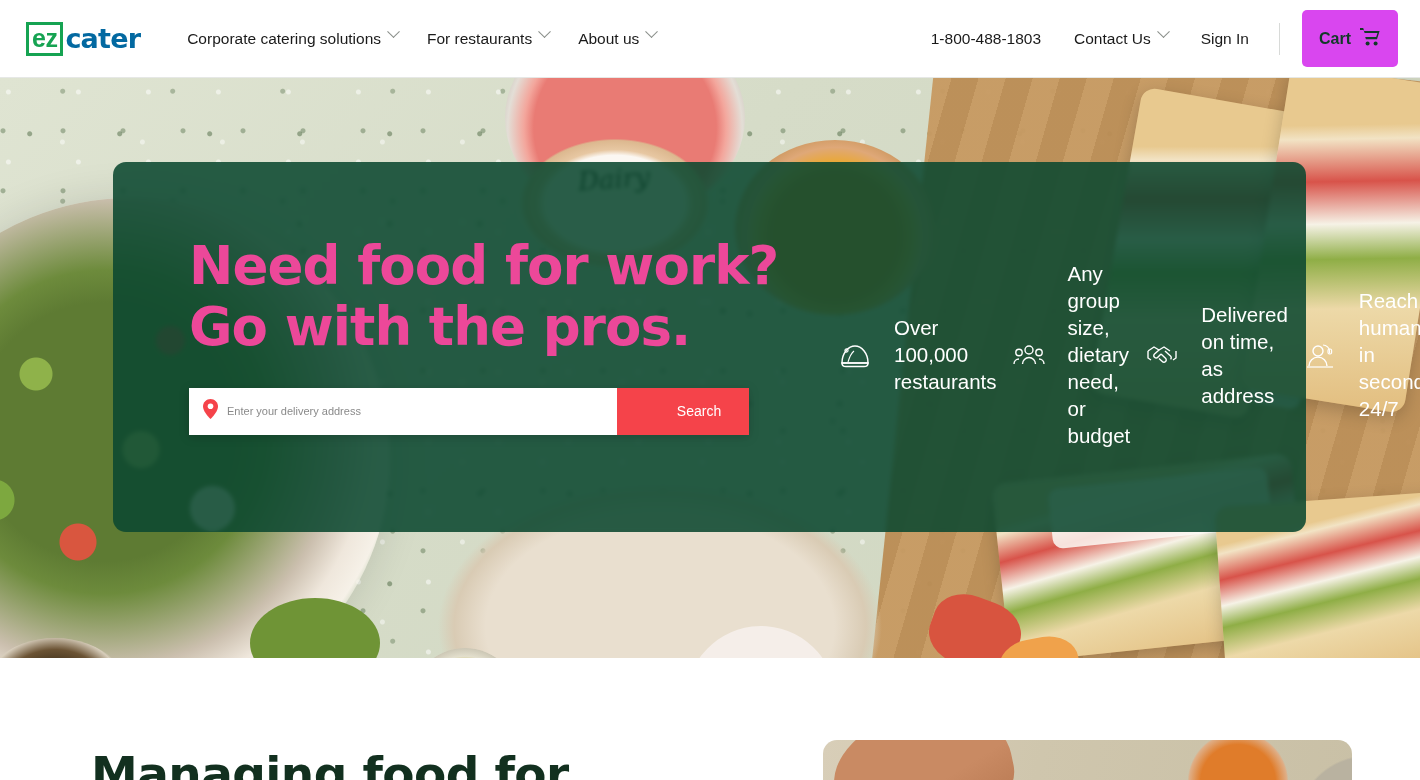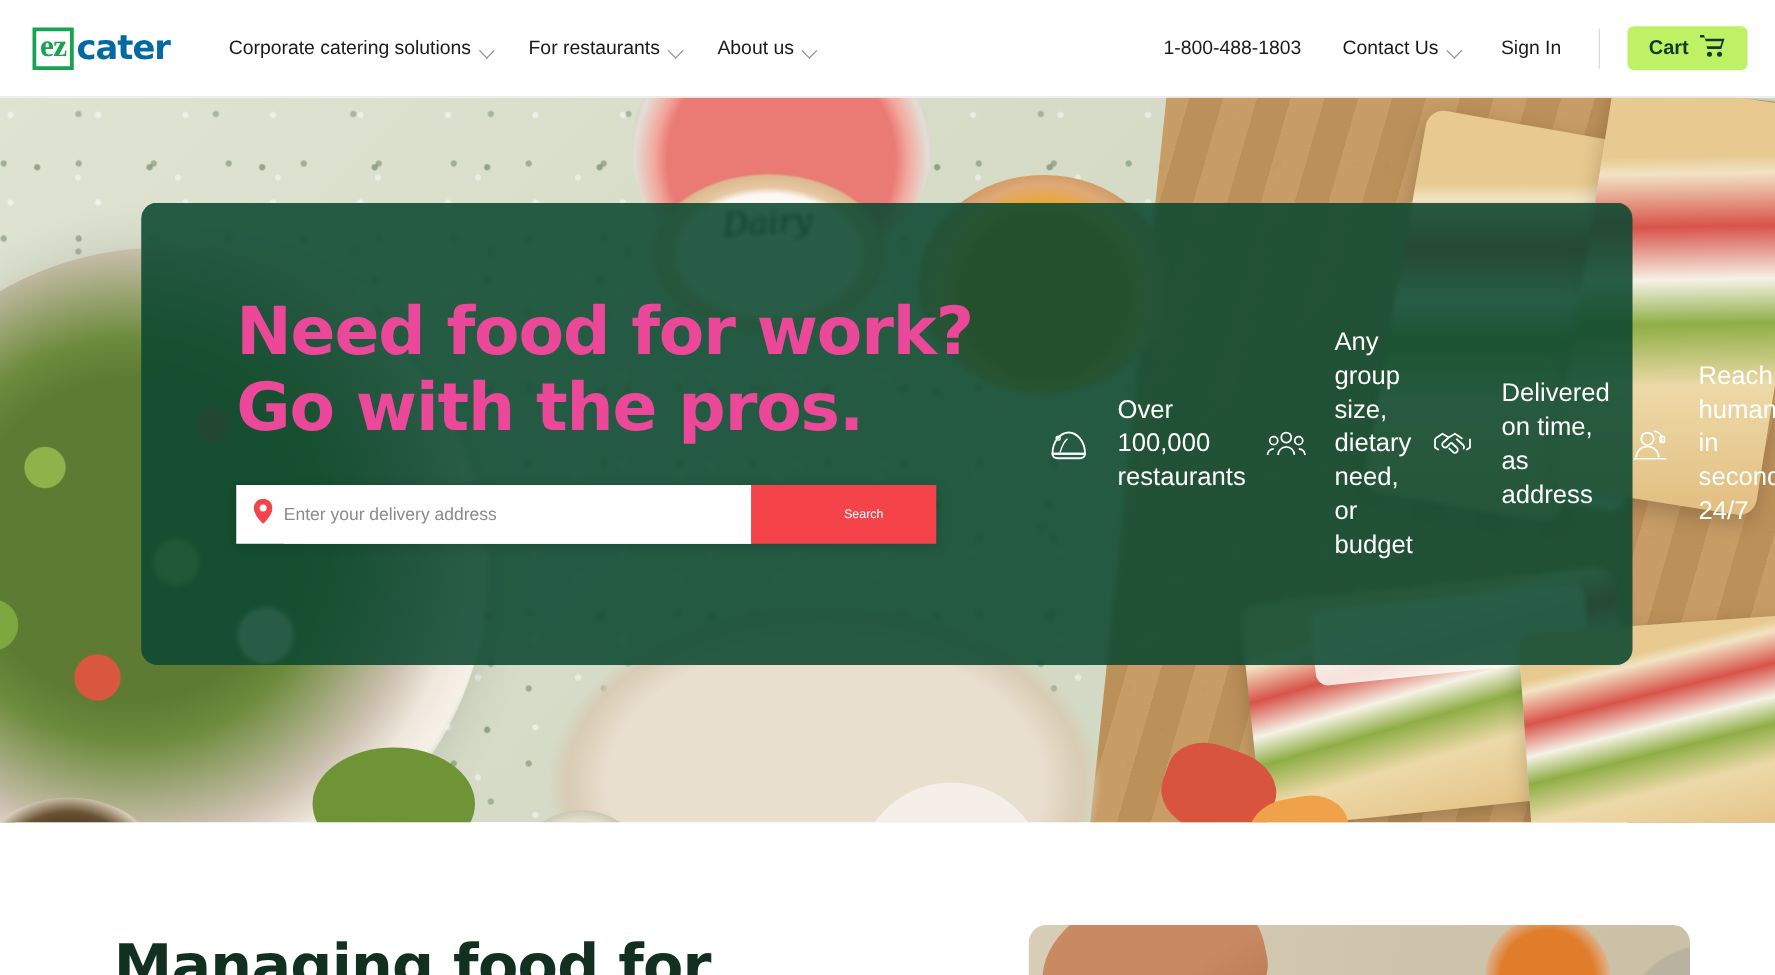--- a/index.html
+++ b/index.html
@@ -26,56 +26,56 @@
     cursor: pointer;
   }
   .logo-ez {
     border: 3px solid #16a352;
     color: #16a352;
     font-weight: 800;
     font-size: 25px;
     line-height: 24px;
     padding: 1px 3px 3px 3px;
     letter-spacing: -0.5px;
-    font-family: Liberation Serif, serif;
+    font-family: Liberation Sans, sans-serif;
   }
   .logo-cater {
     color: #0369a1;
     font-weight: 800;
     font-size: 27px;
     letter-spacing: -0.8px;
     margin-left: 2px;
     font-family: "DejaVu Sans", sans-serif;
   }
   .nav-left { display: flex; align-items: center; margin-left: 47px; }
   .nav-item {
-    display: flex; align-items: flex-end; gap: 8px;
+    display: flex; align-items: flex-start; gap: 8px;
     font-size: 15.5px; color: #1a1a1a;
     margin-right: 29px; cursor: pointer;
     white-space: nowrap;
   }
   .chev {
     display: inline-block; width: 9px; height: 9px;
     border-right: 1.6px solid #8a8f8a;
     border-bottom: 1.6px solid #8a8f8a;
     transform: rotate(45deg) translate(-2px,-2px);
   }
   .nav-right {
     margin-left: auto; display: flex; align-items: center;
     margin-right: 22px;
   }
   .nav-right .nav-item { margin-right: 0; margin-left: 33px; }
   .divider-v {
     width: 1px; height: 32px; background: #d8dad8; margin-left: 30px;
   }
   .cart-btn {
     margin-left: 22px;
-    background: #bef264;
+    background: #d946ef;
     border-radius: 5px;
-    height: 35px;
+    height: 57px;
     display: flex; align-items: center; gap: 9px;
     padding: 0 17px;
     cursor: pointer;
   }
   .cart-label { color: #123a27; font-weight: 700; font-size: 16px; }
 
   
   .hero {
     position: absolute; top: 78px; left: 0;
     width: 1420px; height: 580px;
@@ -209,27 +209,27 @@
     width: 560px; height: 47px;
     box-shadow: 0 2px 10px rgba(0,0,0,.18);
   }
   .search-field {
     flex: 1; background: #ffffff;
     display: flex; align-items: center;
     padding-left: 14px; gap: 9px;
   }
   .search-input {
     border: 0; outline: 0; width: 100%; height: 100%;
-    font-size: 14px; color: #6d28d9;
+    font-size: 11px; color: #6d28d9;
     font-family: "Liberation Sans", sans-serif;
   }
   .search-input::placeholder { color: #8a8a8a; }
   .search-btn {
-    width: 148px; background: #f5434a; border: 0;
-    color: #ffffff; font-size: 10px; cursor: pointer;
+    width: 132px; background: #f5434a; border: 0;
+    color: #ffffff; font-size: 14px; cursor: pointer;
     font-family: "Liberation Sans", sans-serif;
     padding-left: 32px;
   }
 
   
   .benefits {
     position: absolute; left: 725px; top: 98px;
     display: flex; flex-direction: row; gap: 15px;
     width: 400px;
   }

